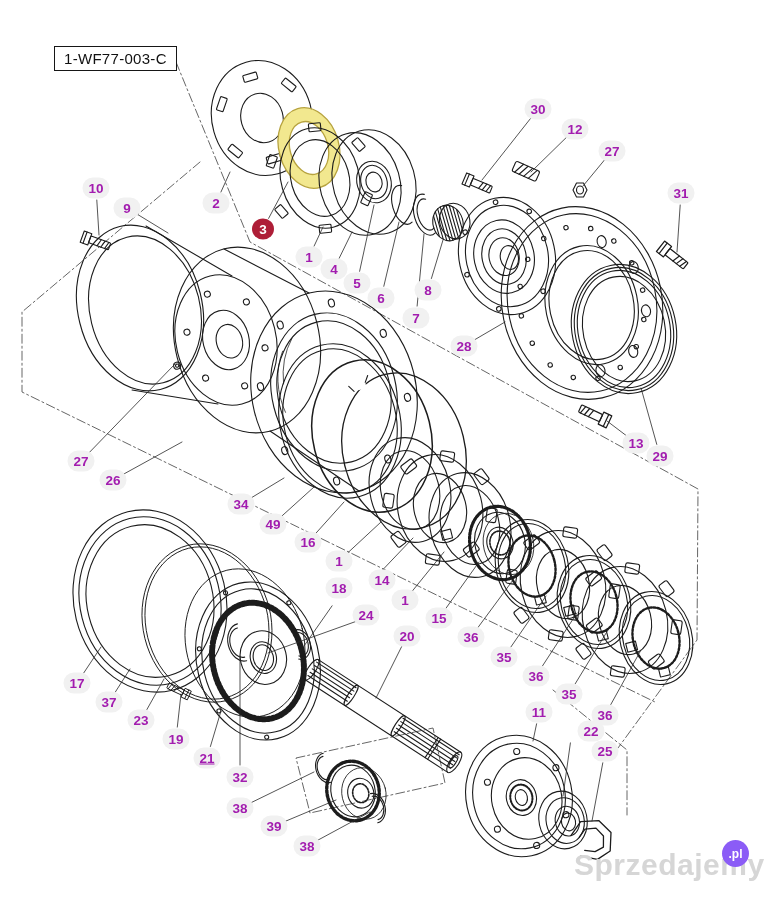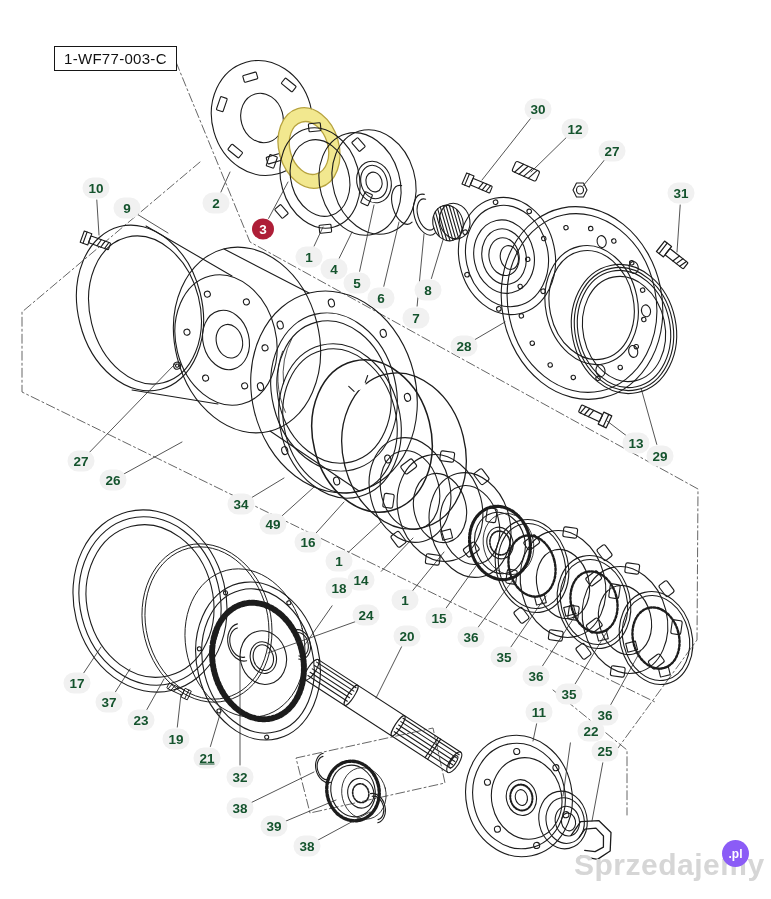--- a/index.html
+++ b/index.html
@@ -3,21 +3,21 @@
 <meta charset="utf-8">
 <style>
   html,body{margin:0;padding:0;background:#fff;}
   .stage{position:relative;width:771px;height:899px;background:#ffffff;overflow:hidden;
          font-family:"Liberation Sans",sans-serif;border-radius:30px;}
   svg.draw{position:absolute;left:0;top:0;width:771px;height:899px;
            stroke:#1c1c1c;fill:none;stroke-width:1.1;stroke-linecap:round;stroke-linejoin:round;}
   svg#leaders{stroke:#2a2a2a;stroke-width:.8;}
   .co{position:absolute;transform:translate(-50%,-50%);display:inline-flex;align-items:center;
       justify-content:center;min-width:21px;height:21px;padding:0 3px;border-radius:12px;
-      background:#f1f1f1;color:#14532d;font-size:13.5px;font-weight:bold;line-height:1;}
+      background:#f1f1f1;color:#a21caf;font-size:13.5px;font-weight:bold;line-height:1;}
   .co-filled{background:#ae1e37;color:#ffffff;width:16px;min-width:16px;border-radius:50%;}
   #dwg-box{position:absolute;left:54px;top:46px;border:1.7px solid #161616;background:#fff;
            padding:3px 9px;font-size:15px;color:#111;letter-spacing:.3px;}
   .wm{position:absolute;left:574px;top:848px;width:200px;height:48px;}
   .wm-text{font-size:30px;font-weight:bold;color:#d6d6d6;letter-spacing:.5px;}
   .wm-badge{position:absolute;left:148px;top:-8px;width:27px;height:27px;border-radius:50%;
             background:#8b5cf6;color:#fff;font-size:12px;font-weight:bold;
             display:flex;align-items:center;justify-content:center;}
 </style>
 </head>
@@ -406,21 +406,21 @@
       <span class="co" style="left: 636px; top: 443px;">13</span>
       <span class="co" style="left: 660px; top: 456px;">29</span>
       <span class="co" style="left: 96px; top: 188px; text-align: center;">10</span>
       <span class="co" style="left: 127px; top: 208px;">9</span>
       <span class="co" style="left: 81px; top: 461px;">27</span>
       <span class="co" style="left: 113px; top: 480px;">26</span>
       <span class="co" style="left: 241px; top: 504px;">34</span>
       <span class="co" style="left: 273px; top: 524px;">49</span>
       <span class="co" style="left: 308px; top: 542px;">16</span>
       <span class="co" style="left: 339px; top: 561px;">1</span>
-      <span class="co" style="left: 361px; top: 580px; text-align: center;">14</span>
+      <span class="co" style="left: 382px; top: 580px; text-align: center;">14</span>
       <span class="co" style="left: 405px; top: 600px;">1</span>
       <span class="co" style="left: 439px; top: 618px;">15</span>
       <span class="co" style="left: 471px; top: 637px;">36</span>
       <span class="co" style="left: 504px; top: 657px;">35</span>
       <span class="co" style="left: 536px; top: 676px;">36</span>
       <span class="co" style="left: 569px; top: 694px;">35</span>
       <span class="co" style="left: 605px; top: 715px;">36</span>
       <span class="co" style="left: 339px; top: 588px;">18</span>
       <span class="co" style="left: 366px; top: 615px;">24</span>
       <span class="co" style="left: 407px; top: 636px;">20</span>

